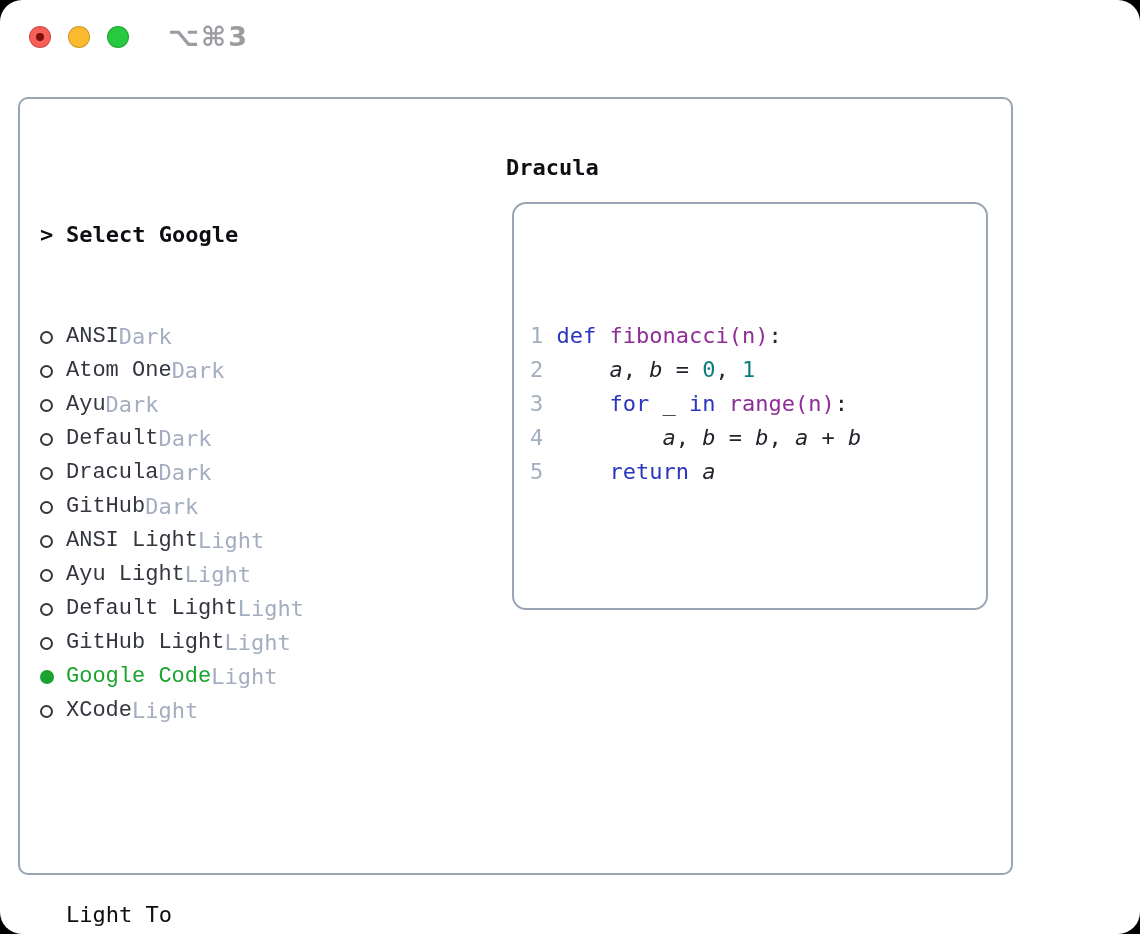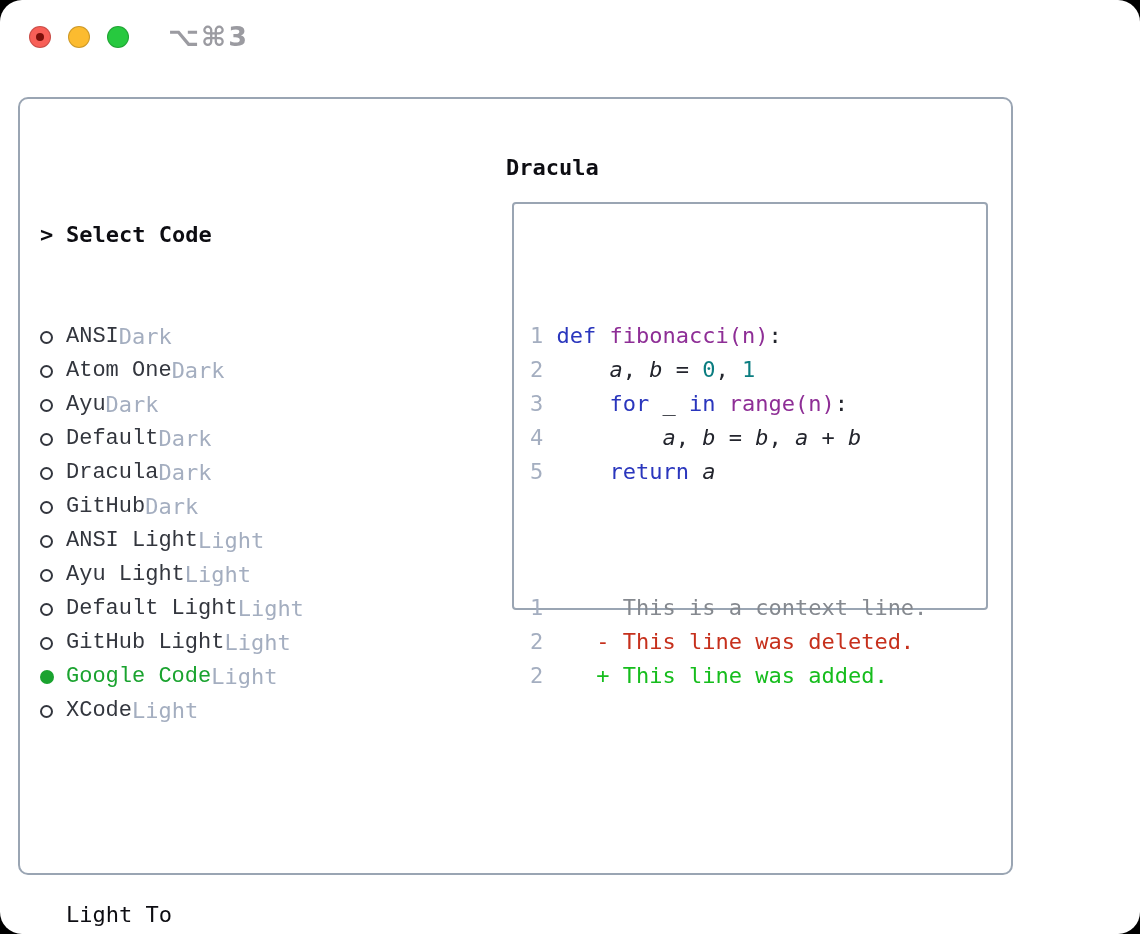--- a/index.html
+++ b/index.html
@@ -32,21 +32,21 @@
   .hdr{font-weight:bold;color:var(--header-text);}
   .applyhdr{color:var(--header-text);}
   .name{color:var(--name-text);font-family:Liberation Mono, monospace;}
   .name.sel{color:var(--selected-green);}
   .tag{color:var(--muted);}
 
   
   .ptitle{position:absolute;left:486px;top:51px;height:34px;display:flex;align-items:center;
           font-size:22px;font-weight:bold;color:var(--header-text);}
   .pbox{position:absolute;left:492px;top:103px;width:476px;height:408px;box-sizing:border-box;
-        border:2px solid var(--border);border-radius:4px;background:#fff;}
+        border:2px solid var(--border);border-radius:14px;background:#fff;}
   .pcontent{padding:47px 0 0 16px;font-size:22px;line-height:34px;white-space:pre;}
   .cline{height:34px;}
   .ln{color:var(--muted);}
   .tok-kw{color:var(--keyword);}
   .tok-fn{color:var(--function);}
   .tok-num{color:var(--number);}
   .tok-pln{color:var(--plain);}
   .tok-var{color:var(--plain);font-style:italic;}
   .diffblock{margin-top:34px;}
   .kind-ctx{color:var(--context);}
@@ -64,36 +64,35 @@
     </span>
     <span class="light min"></span>
     <span class="light zoom"></span>
     <span class="wtitle">⌥⌘3</span>
   </div>
 
   <div class="panel">
 
     <div class="list">
       <div class="row">
-        <span class="marker prompt">&gt;</span><span class="hdr">Select Code</span>
+        <span class="marker prompt">&gt;</span><span class="hdr">Select Google</span>
       </div>
       <div id="theme-rows"><div class="row"><span class="marker"><span class="circle"></span></span><span class="name">ANSI</span> <span class="tag">Dark</span></div><div class="row"><span class="marker"><span class="circle"></span></span><span class="name">Atom One</span> <span class="tag">Dark</span></div><div class="row"><span class="marker"><span class="circle"></span></span><span class="name">Ayu</span> <span class="tag">Dark</span></div><div class="row"><span class="marker"><span class="circle"></span></span><span class="name">Default</span> <span class="tag">Dark</span></div><div class="row"><span class="marker"><span class="circle"></span></span><span class="name">Dracula</span> <span class="tag">Dark</span></div><div class="row"><span class="marker"><span class="circle"></span></span><span class="name">GitHub</span> <span class="tag">Dark</span></div><div class="row"><span class="marker"><span class="circle"></span></span><span class="name">ANSI Light</span> <span class="tag">Light</span></div><div class="row"><span class="marker"><span class="circle"></span></span><span class="name">Ayu Light</span> <span class="tag">Light</span></div><div class="row"><span class="marker"><span class="circle"></span></span><span class="name">Default Light</span> <span class="tag">Light</span></div><div class="row"><span class="marker"><span class="circle"></span></span><span class="name">GitHub Light</span> <span class="tag">Light</span></div><div class="row"><span class="marker"><span class="circle sel"></span></span><span class="name sel">Google Code</span> <span class="tag">Light</span></div><div class="row"><span class="marker"><span class="circle"></span></span><span class="name">XCode</span> <span class="tag">Light</span></div></div>
       <div class="row blank"></div>
       <div class="row">
         <span class="marker"></span><span class="applyhdr">Light To</span>
       </div>
       
       
       
       
     </div>
 
     <div class="ptitle">Dracula</div>
 
     <div class="pbox">
       <div class="pcontent">
         <div id="code-rows"><div class="cline"><span class="ln">1 </span><span class="tok-kw">def </span><span class="tok-fn">fibonacci(n)</span><span class="tok-pln">:</span></div><div class="cline"><span class="ln">2 </span><span class="tok-pln">    </span><span class="tok-var">a</span><span class="tok-pln">, </span><span class="tok-var">b</span><span class="tok-pln"> = </span><span class="tok-num">0</span><span class="tok-pln">, </span><span class="tok-num">1</span></div><div class="cline"><span class="ln">3 </span><span class="tok-pln">    </span><span class="tok-kw">for</span><span class="tok-pln"> _ </span><span class="tok-kw">in</span><span class="tok-pln"> </span><span class="tok-fn">range(n)</span><span class="tok-pln">:</span></div><div class="cline"><span class="ln">4 </span><span class="tok-pln">        </span><span class="tok-var">a</span><span class="tok-pln">, </span><span class="tok-var">b</span><span class="tok-pln"> = </span><span class="tok-var">b</span><span class="tok-pln">, </span><span class="tok-var">a</span><span class="tok-pln"> + </span><span class="tok-var">b</span></div><div class="cline"><span class="ln">5 </span><span class="tok-pln">    </span><span class="tok-kw">return</span><span class="tok-pln"> </span><span class="tok-var">a</span></div></div>
-        <div id="diff-rows" class="diffblock"><div class="cline"><span class="ln">1 </span><span class="kind-ctx">     This is a context line.</span></div><div class="cline"><span class="ln">2 </span><span class="kind-del">   - This line was deleted.</span></div><div class="cline"><span class="ln">2 </span><span class="kind-add">   + This line was added.</span></div></div>
       </div>
     </div>
 
   </div>
 </div>
 
 </body></html>

